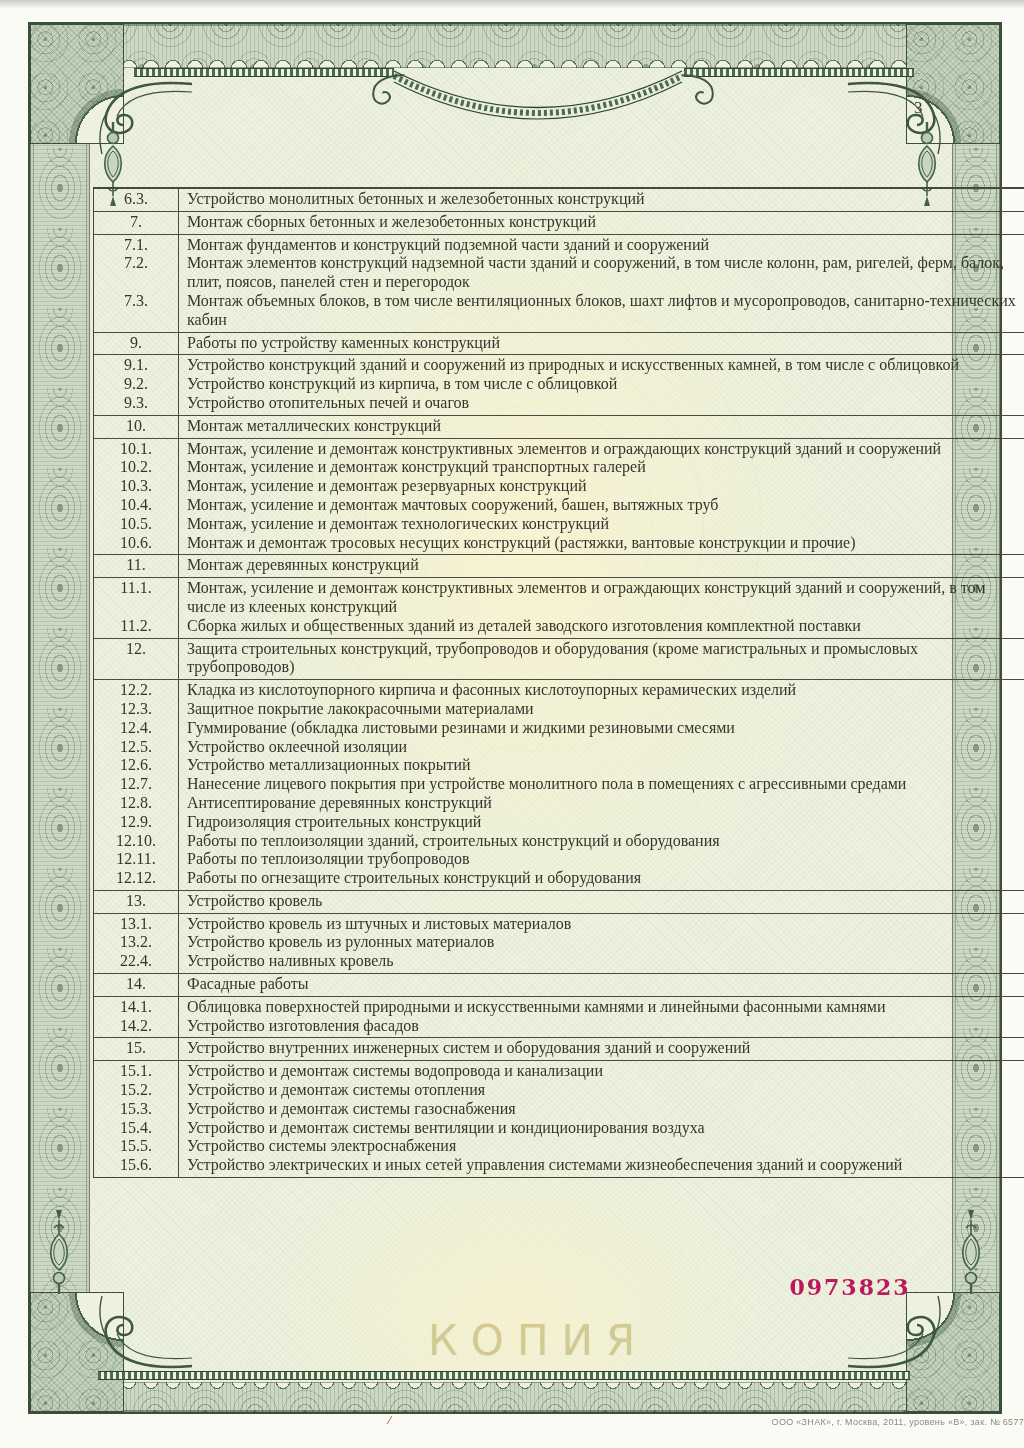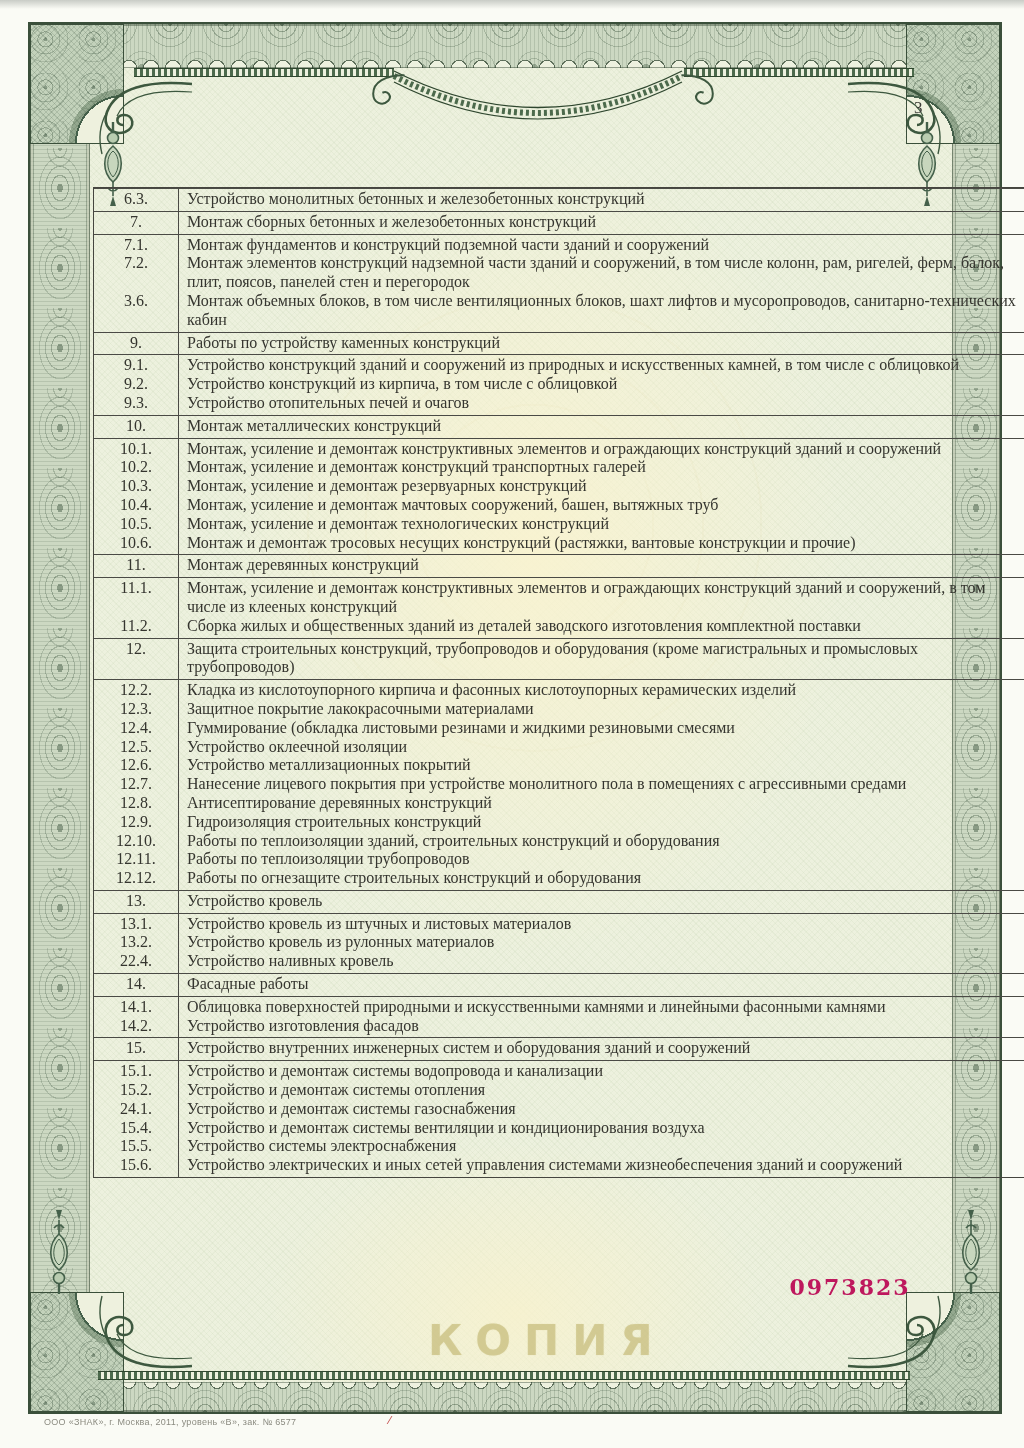--- a/index.html
+++ b/index.html
@@ -102,23 +102,23 @@
   .group:first-child{border-top:none;}
   .row{display:flex;align-items:flex-start;}
   .cell-num{flex:0 0 84px;text-align:center;}
   .cell-txt{flex:1;padding:0 12px 0 9px;}
 
   
   .page-number{position:absolute;left:914px;top:98px;font-size:17px;color:#3d3d38;z-index:6;}
   .serial{position:absolute;left:760px;top:1274px;width:180px;text-align:center;z-index:6;
       font-family:"DejaVu Serif", serif;font-weight:700;font-size:22px;letter-spacing:2px;color:#be185d;}
   .copy-watermark{position:absolute;left:428px;top:1316px;z-index:5;
-      font-family:"DejaVu Sans", sans-serif;font-weight:700;font-size:42px;letter-spacing:13px;
+      font-family:"DejaVu Sans", sans-serif;font-weight:400;font-size:42px;letter-spacing:13px;
       color:rgba(198,188,122,.55);text-shadow:0 0 1px rgba(198,188,122,.4);text-align:right;}
-  .printer-line{position:absolute;left:0;right:0;top:1417px;text-align:left;z-index:9;
+  .printer-line{position:absolute;left:0;right:0;top:1417px;text-align:right;z-index:9;
       font-family:"Liberation Sans", sans-serif;font-size:9px;color:#8b8b80;letter-spacing:.3px;padding-left:44px;}
   .reg-mark{position:absolute;left:388px;top:1414px;z-index:9;color:#c24d4d;
       font-family:"Liberation Sans", sans-serif;font-size:11px;transform:skewX(-18deg);}
 </style>
 </head>
 <body>
 
 <div class="page">
 
   <svg width="0" height="0" style="position:absolute">
@@ -216,21 +216,21 @@
       <div class="group">
         <div class="row">
           <div class="cell-num">7.1.</div>
           <div class="cell-txt">Монтаж фундаментов и конструкций подземной части зданий и сооружений</div>
         </div>
         <div class="row">
           <div class="cell-num">7.2.</div>
           <div class="cell-txt">Монтаж элементов конструкций надземной части зданий и сооружений, в том числе колонн, рам, ригелей, ферм, балок, плит, поясов, панелей стен и перегородок</div>
         </div>
         <div class="row">
-          <div class="cell-num">3.6.</div>
+          <div class="cell-num">7.3.</div>
           <div class="cell-txt">Монтаж объемных блоков, в том числе вентиляционных блоков, шахт лифтов и мусоропроводов, санитарно-технических кабин</div>
         </div>
       </div>
       <div class="group">
         <div class="row">
           <div class="cell-num">9.</div>
           <div class="cell-txt">Работы по устройству каменных конструкций</div>
         </div>
       </div>
       <div class="group">
@@ -392,21 +392,21 @@
       <div class="group">
         <div class="row">
           <div class="cell-num">15.1.</div>
           <div class="cell-txt">Устройство и демонтаж системы водопровода и канализации</div>
         </div>
         <div class="row">
           <div class="cell-num">15.2.</div>
           <div class="cell-txt">Устройство и демонтаж системы отопления</div>
         </div>
         <div class="row">
-          <div class="cell-num">24.1.</div>
+          <div class="cell-num">15.3.</div>
           <div class="cell-txt">Устройство и демонтаж системы газоснабжения</div>
         </div>
         <div class="row">
           <div class="cell-num">15.4.</div>
           <div class="cell-txt">Устройство и демонтаж системы вентиляции и кондиционирования воздуха</div>
         </div>
         <div class="row">
           <div class="cell-num">15.5.</div>
           <div class="cell-txt">Устройство системы электроснабжения</div>
         </div>

